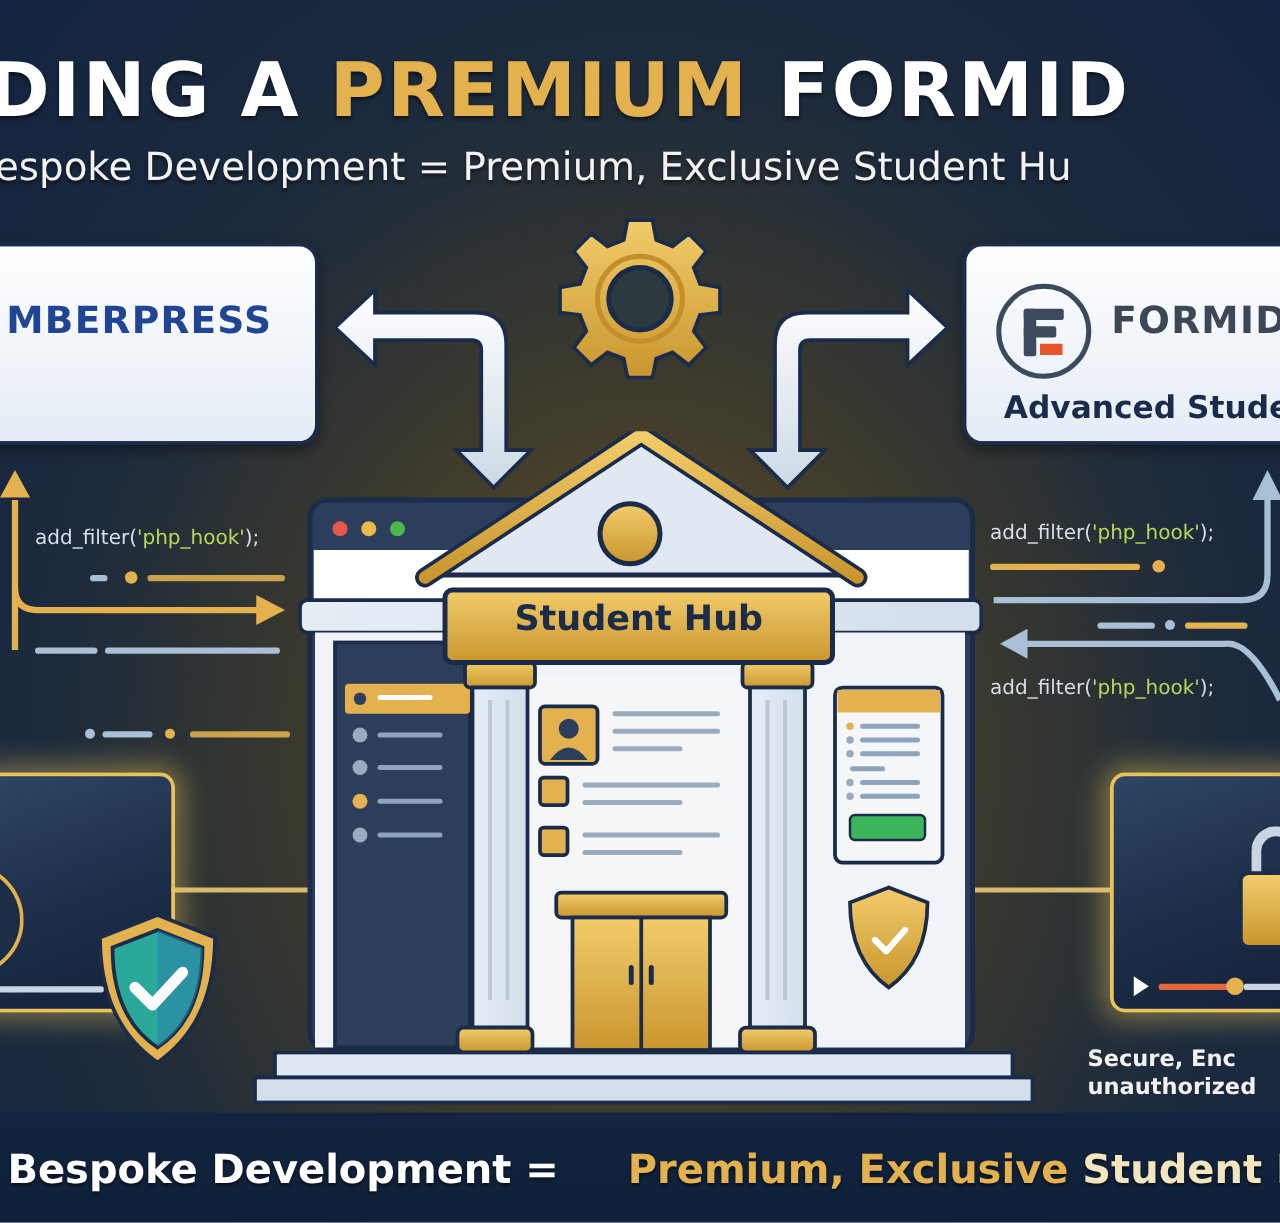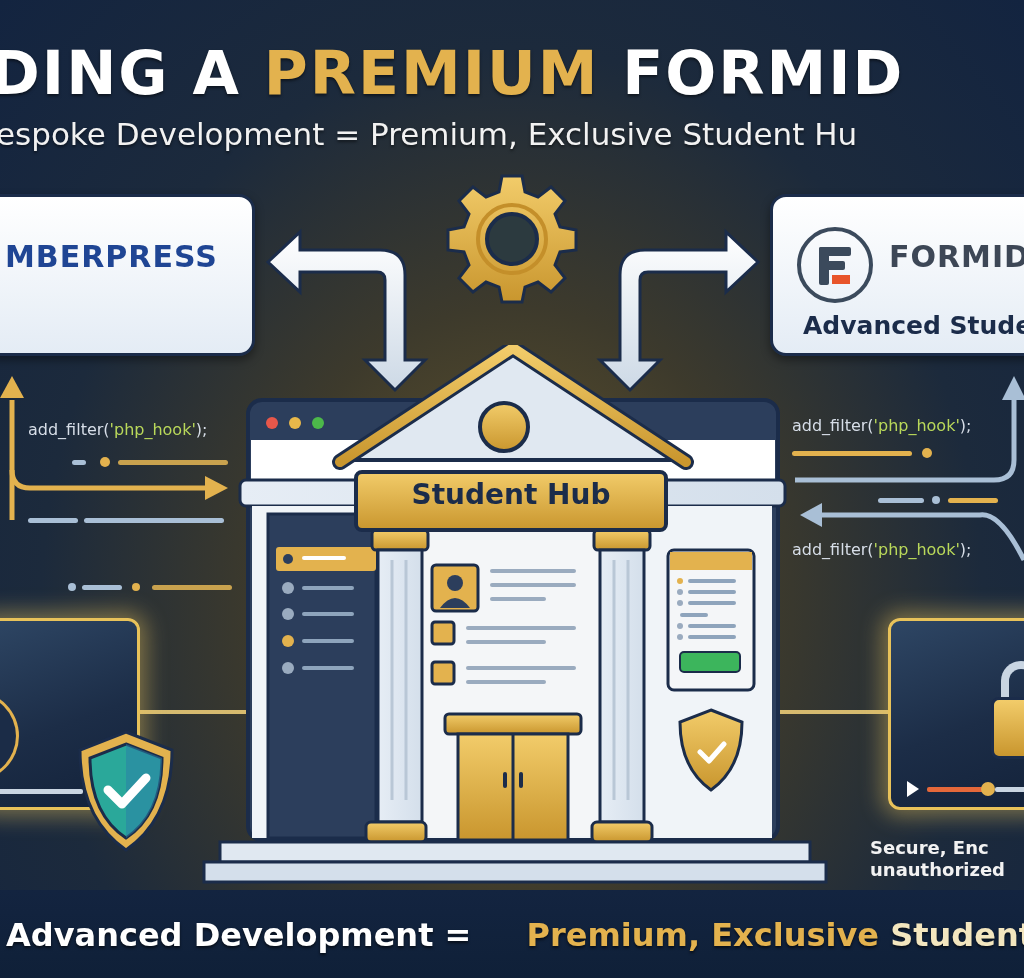--- a/index.html
+++ b/index.html
@@ -282,15 +282,15 @@
 </svg>
 <div class="abs" style="left:356px;top:478px;width:310px;text-align:center;font-size:28px;font-weight:bold;color:#1b2c4a;">Student Hub</div>
 
 <div class="abs caption">
   <div>Secure, Enc</div>
   <div>unauthorized</div>
 </div>
 
 <div class="abs footer">
   <div class="footer-text">
-    <span>Advanced Development = </span><span class="gold">Premium, Exclusive</span><span class="cream"> Student Hub</span>
+    <span>Bespoke Development = </span><span class="gold">Premium, Exclusive</span><span class="cream"> Student Hub</span>
   </div>
 </div>
 
 </body></html>

